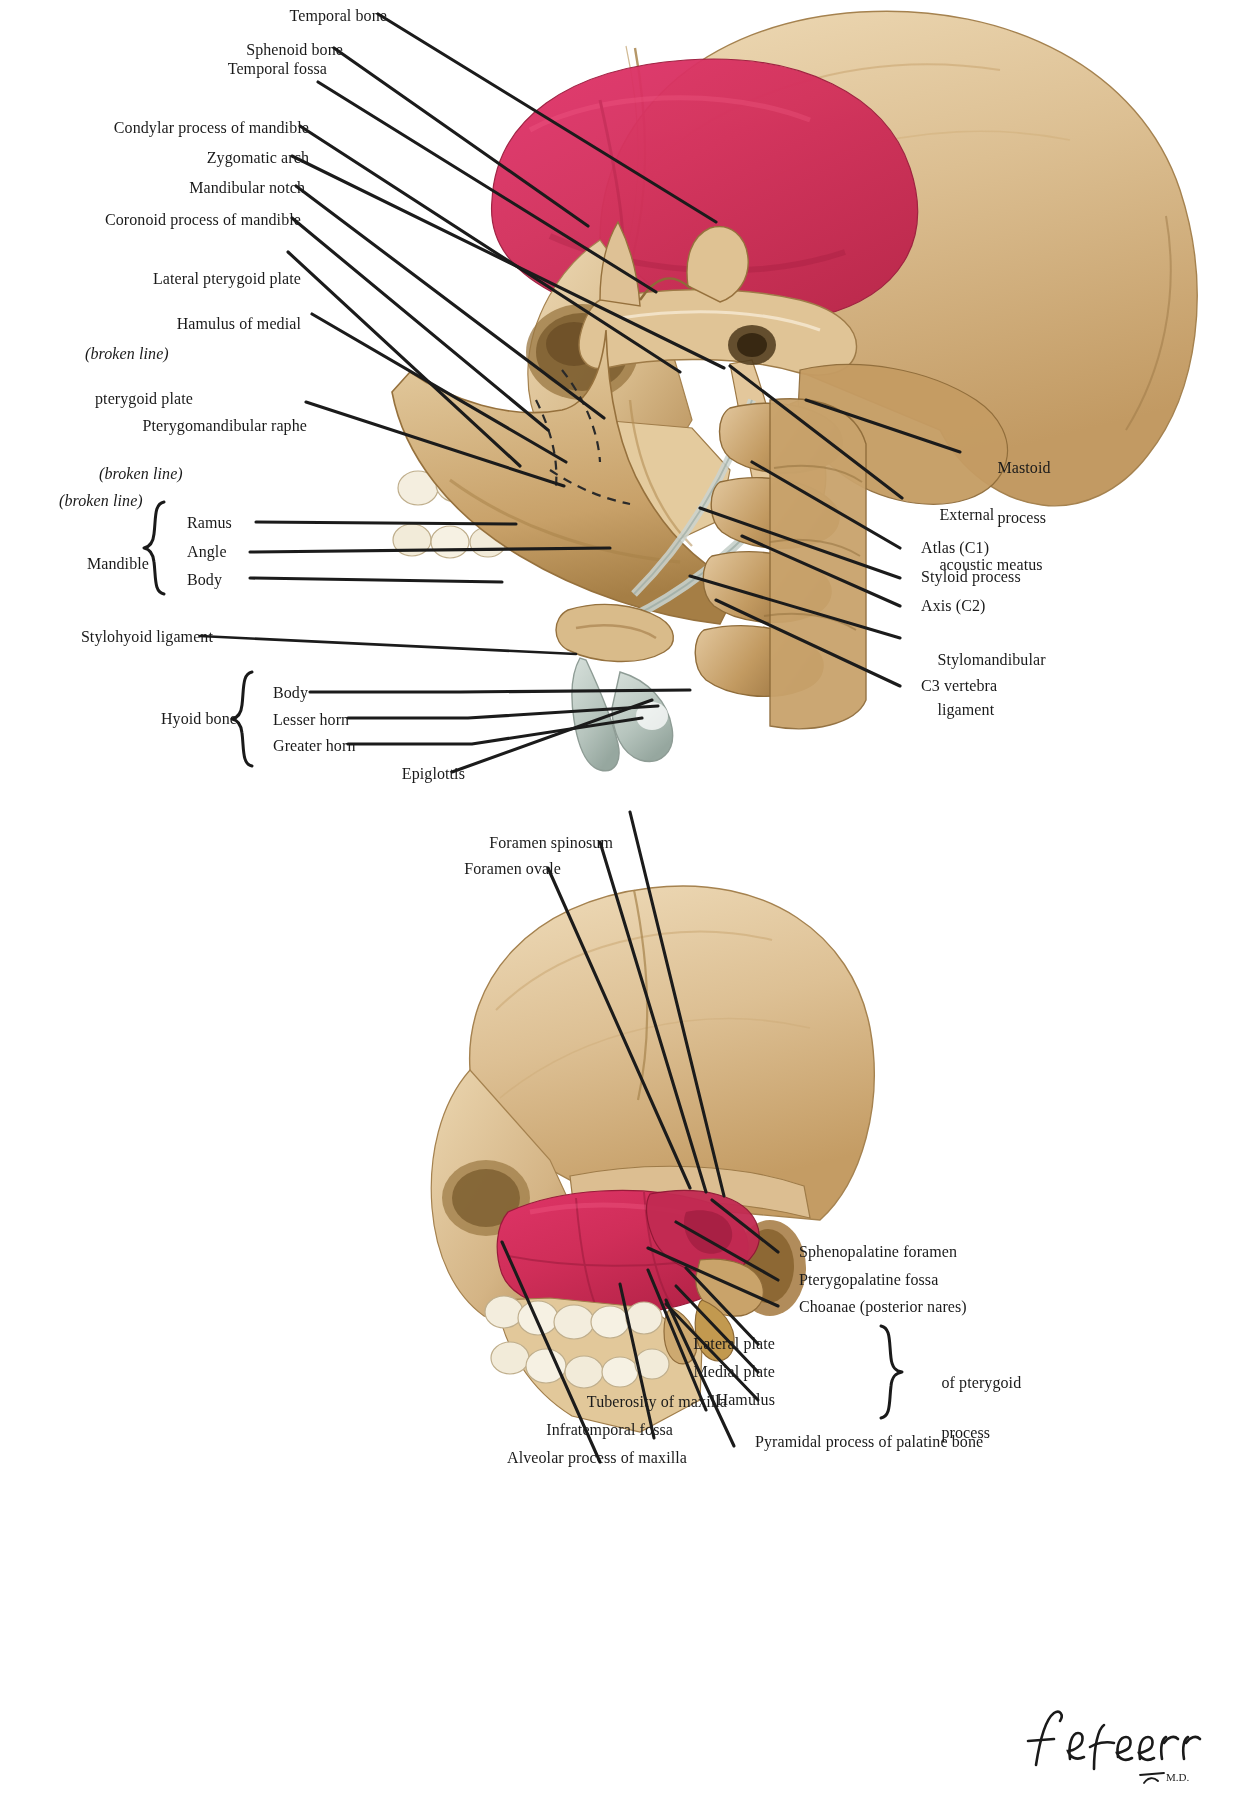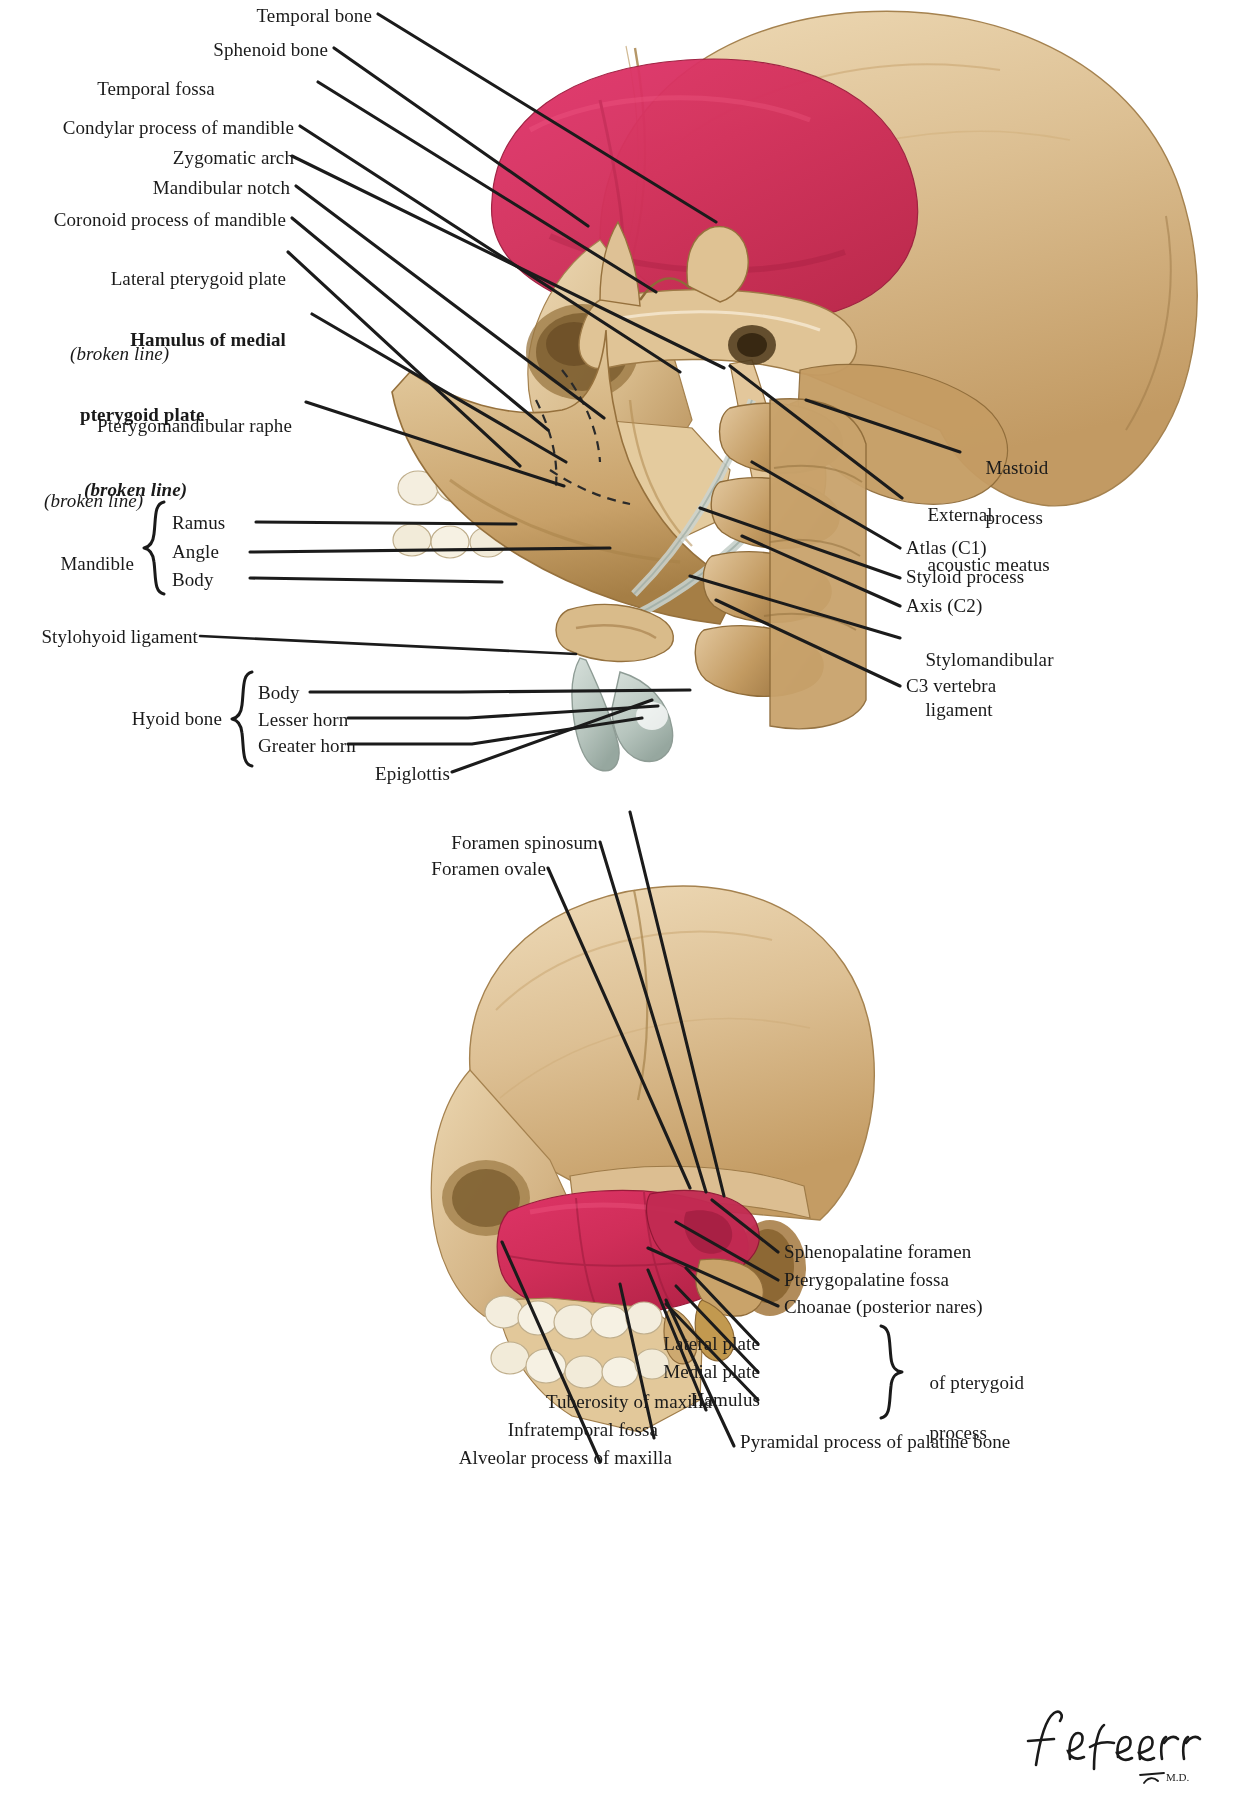--- a/index.html
+++ b/index.html
@@ -2,22 +2,22 @@
 <html><head>
 <meta charset="utf-8">
 <title>Infratemporal Fossa Anatomical Plate</title>
 <style>
   html,body{margin:0;padding:0;background:#ffffff;}
   body{width:1234px;height:1803px;position:relative;overflow:hidden;
        font-family:"Liberation Serif", serif;color:#1c1c1c;}
   .plate{position:absolute;inset:0;}
 
   
-  .lbl{position:absolute;font-size:19px;line-height:25px;
-       white-space:pre;letter-spacing:0.1px;color:#1a1a1a;}
+  .lbl{position:absolute;font-size:16px;line-height:25px;
+       white-space:pre;letter-spacing:0.1px;color:#1a1a1a;margin-left:15px;}
   .lbl.r{text-align:right;}
   .lbl.l{text-align:left;}
   .lbl .it{font-style:italic;}
   .lbl.two{line-height:25px;}
 
   
   svg.leaders{position:absolute;left:0;top:0;width:1234px;height:1803px;
               pointer-events:none;}
   svg.leaders line, svg.leaders path, svg.leaders polyline{
       stroke:#1b1b1b;fill:none;stroke-width:3.1;stroke-linecap:round;}
@@ -333,36 +333,36 @@
     <line x1="706" y1="1410" x2="648" y2="1270"></line>
     <line x1="654" y1="1438" x2="620" y2="1284"></line>
     <line x1="600" y1="1462" x2="502" y2="1242"></line>
     <line x1="734" y1="1446" x2="666" y2="1300"></line>
   </svg>
 
   <div class="lbl r" style="left:0;top:3px;width:372px;">Temporal bone</div>
 
   <div class="lbl r" style="left:0;top:37px;width:328px;">Sphenoid bone</div>
 
-  <div class="lbl r" style="left:0;top:76px;width:312px;text-align:center;">Temporal fossa</div>
+  <div class="lbl r" style="left:0;top:56px;width:312px;">Temporal fossa</div>
 
   <div class="lbl r" style="left:0;top:115px;width:294px;">Condylar process of mandible</div>
 
   <div class="lbl r" style="left:8px;top:145px;width:286px;">Zygomatic arch</div>
 
   <div class="lbl r" style="left:0;top:175px;width:290px;">Mandibular notch</div>
 
   <div class="lbl r" style="left:0;top:207px;width:286px;">Coronoid process of mandible</div>
 
   <div class="lbl r two" style="left:0;top:241px;width:286px;">
     <span>Lateral pterygoid plate</span><br>
     <span class="it" style="display:block;text-align:left;padding-left:70px;">(broken line)</span>
   </div>
 
-  <div class="lbl r" style="left:0;top:302px;width:286px;font-weight:bold;">
+  <div class="lbl r" style="left:0;top:286px;width:286px;">
     <span>Hamulus of medial</span><br>
     <span style="display:block;text-align:left;padding-left:80px;">pterygoid plate</span>
     <span class="it" style="display:block;text-align:left;padding-left:84px;">(broken line)</span>
   </div>
 
   <div class="lbl r" style="left:0;top:388px;width:292px;">
     <span>Pterygomandibular raphe</span><br>
     <span class="it" style="display:block;text-align:left;padding-left:44px;">(broken line)</span>
   </div>
 

